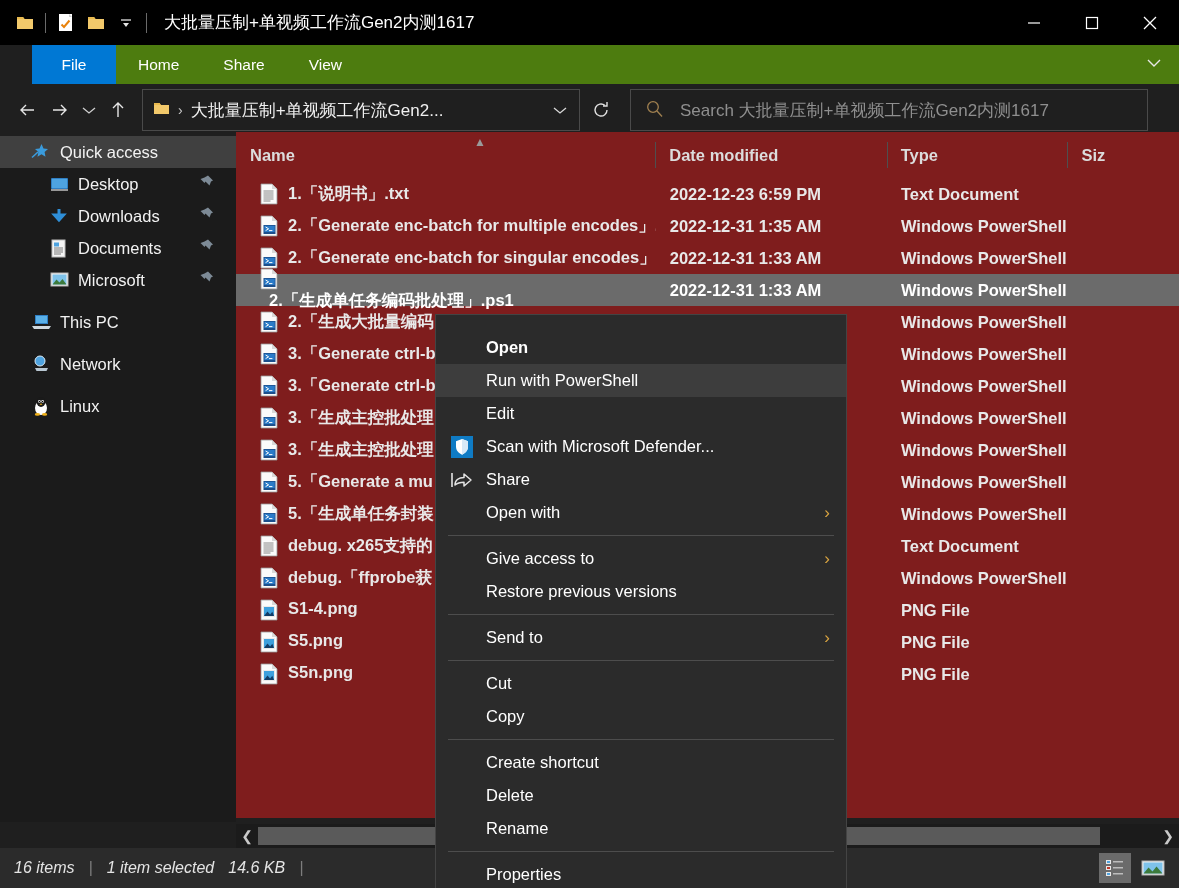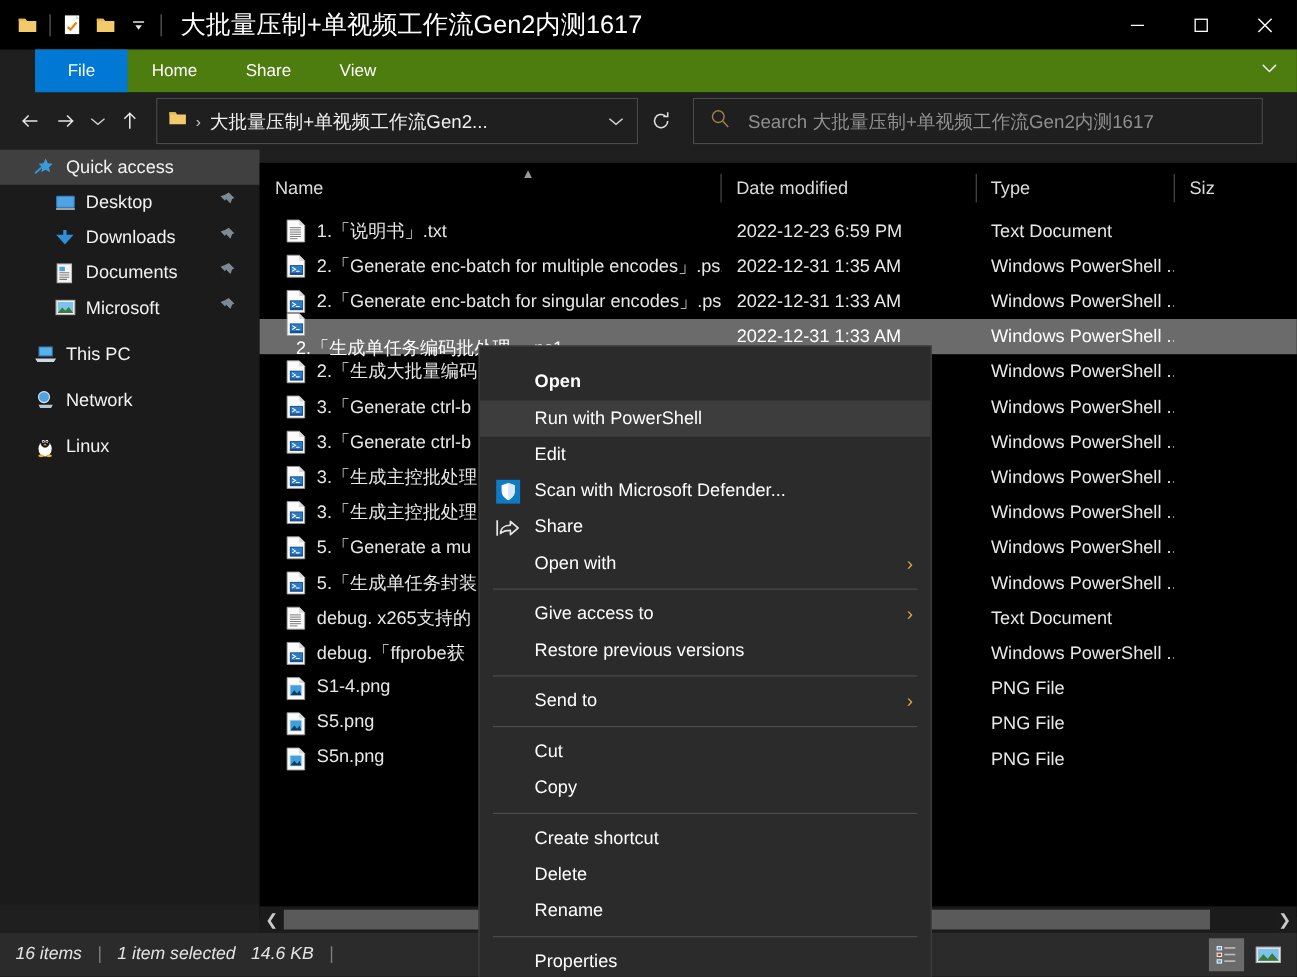--- a/index.html
+++ b/index.html
@@ -16,21 +16,21 @@
   .titlebar {
     position: absolute; top: 0; left: 0; width: 1179px; height: 45px;
     background: #000000; display: flex; align-items: center;
   }
   .qat { display: flex; align-items: center; padding-left: 10px; gap: 0px; height: 100%; }
   .qat-btn {
     width: 30px; height: 32px; display: flex; align-items: center; justify-content: center;
   }
   .qat-sep { width: 1px; height: 20px; background: #6a6a6a; margin: 0 5px; }
   .win-title {
-    color: #ffffff; font-size: 23px; margin-left: 12px; white-space: nowrap;
+    color: #ffffff; font-size: 17px; margin-left: 12px; white-space: nowrap;
     letter-spacing: 0px;
   }
   .wincontrols { position: absolute; right: 0; top: 0; display: flex; height: 45px; }
   .wc { width: 58px; height: 45px; display: flex; align-items: center; justify-content: center; }
   .wc svg { display: block; }
 
   
   .ribbon {
     position: absolute; top: 45px; left: 0; width: 1179px; height: 39px;
     background: #4d7c0f;
@@ -85,22 +85,23 @@
     position: relative; white-space: nowrap;
   }
   .side-item.sel { background: #404040; }
   .side-ico { width: 22px; height: 22px; display: flex; align-items: center; justify-content: center; }
   .side-label { margin-left: 8px; }
   .pin { position: absolute; right: 22px; top: 50%; transform: translateY(-50%); }
   .side-gap { height: 10px; }
 
   
   .listpane {
-    position: absolute; top: 148px; left: 236px; width: 943px; height: 686px;
-    background: #000000;
+    position: absolute; top: 132px; left: 236px; width: 943px; height: 686px;
+    background: #7f1d1d;
+    font-weight: bold;
   }
   .colheader {
     position: relative; height: 46px; display: flex; align-items: center;
     border-bottom: 0px;
   }
   .col {
     color: #dcdcdc; font-size: 16.5px; height: 46px; display: flex; align-items: center;
     padding-left: 14px; position: relative; white-space: nowrap;
   }
   .col::after {

